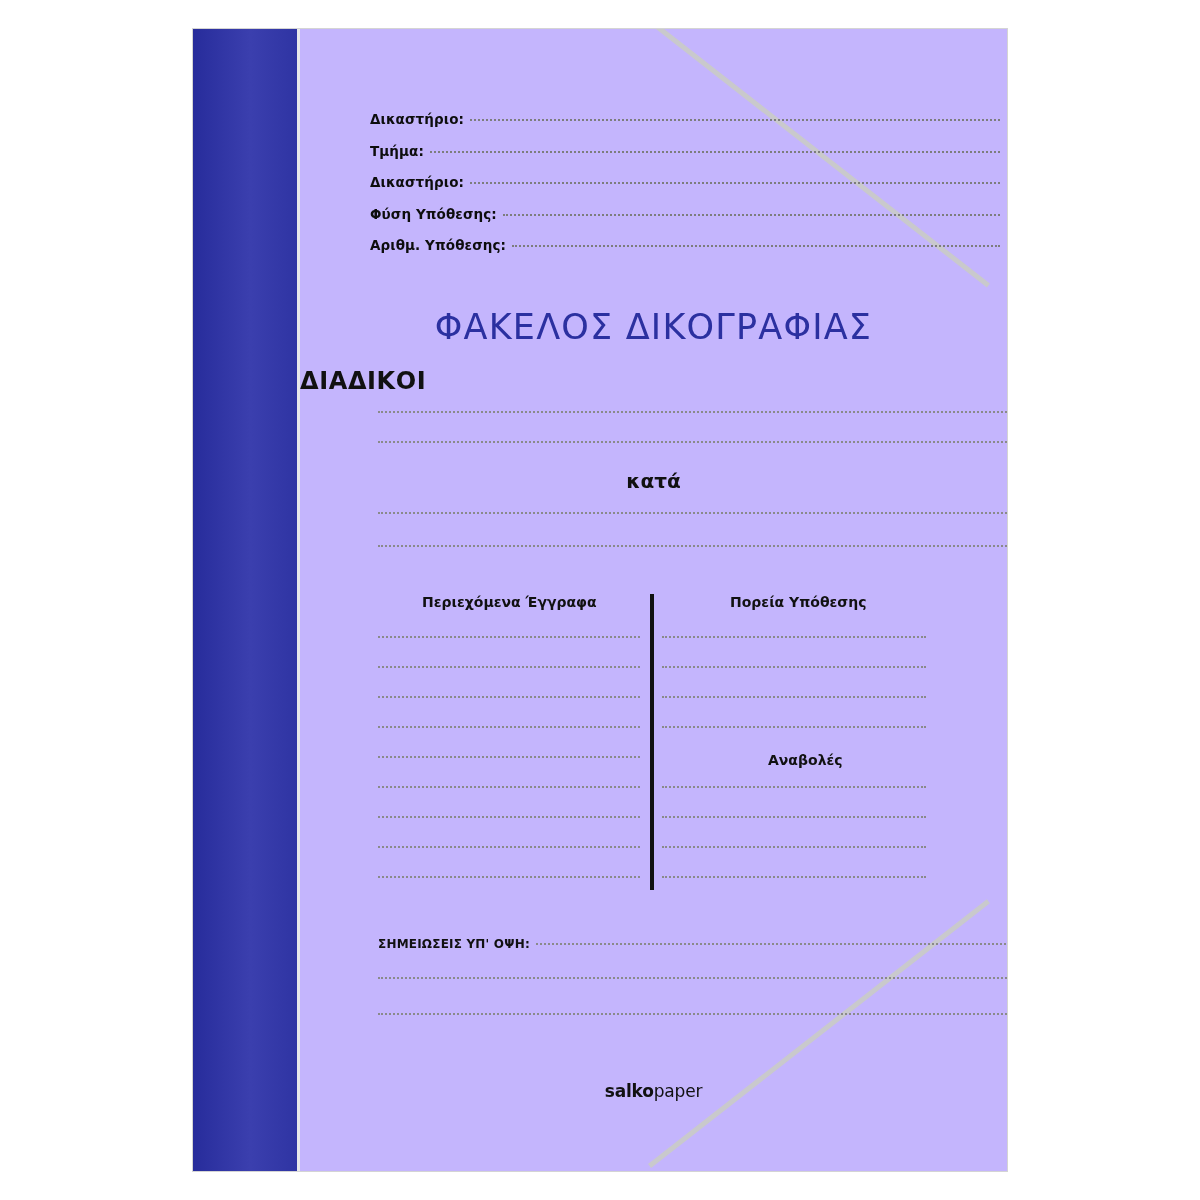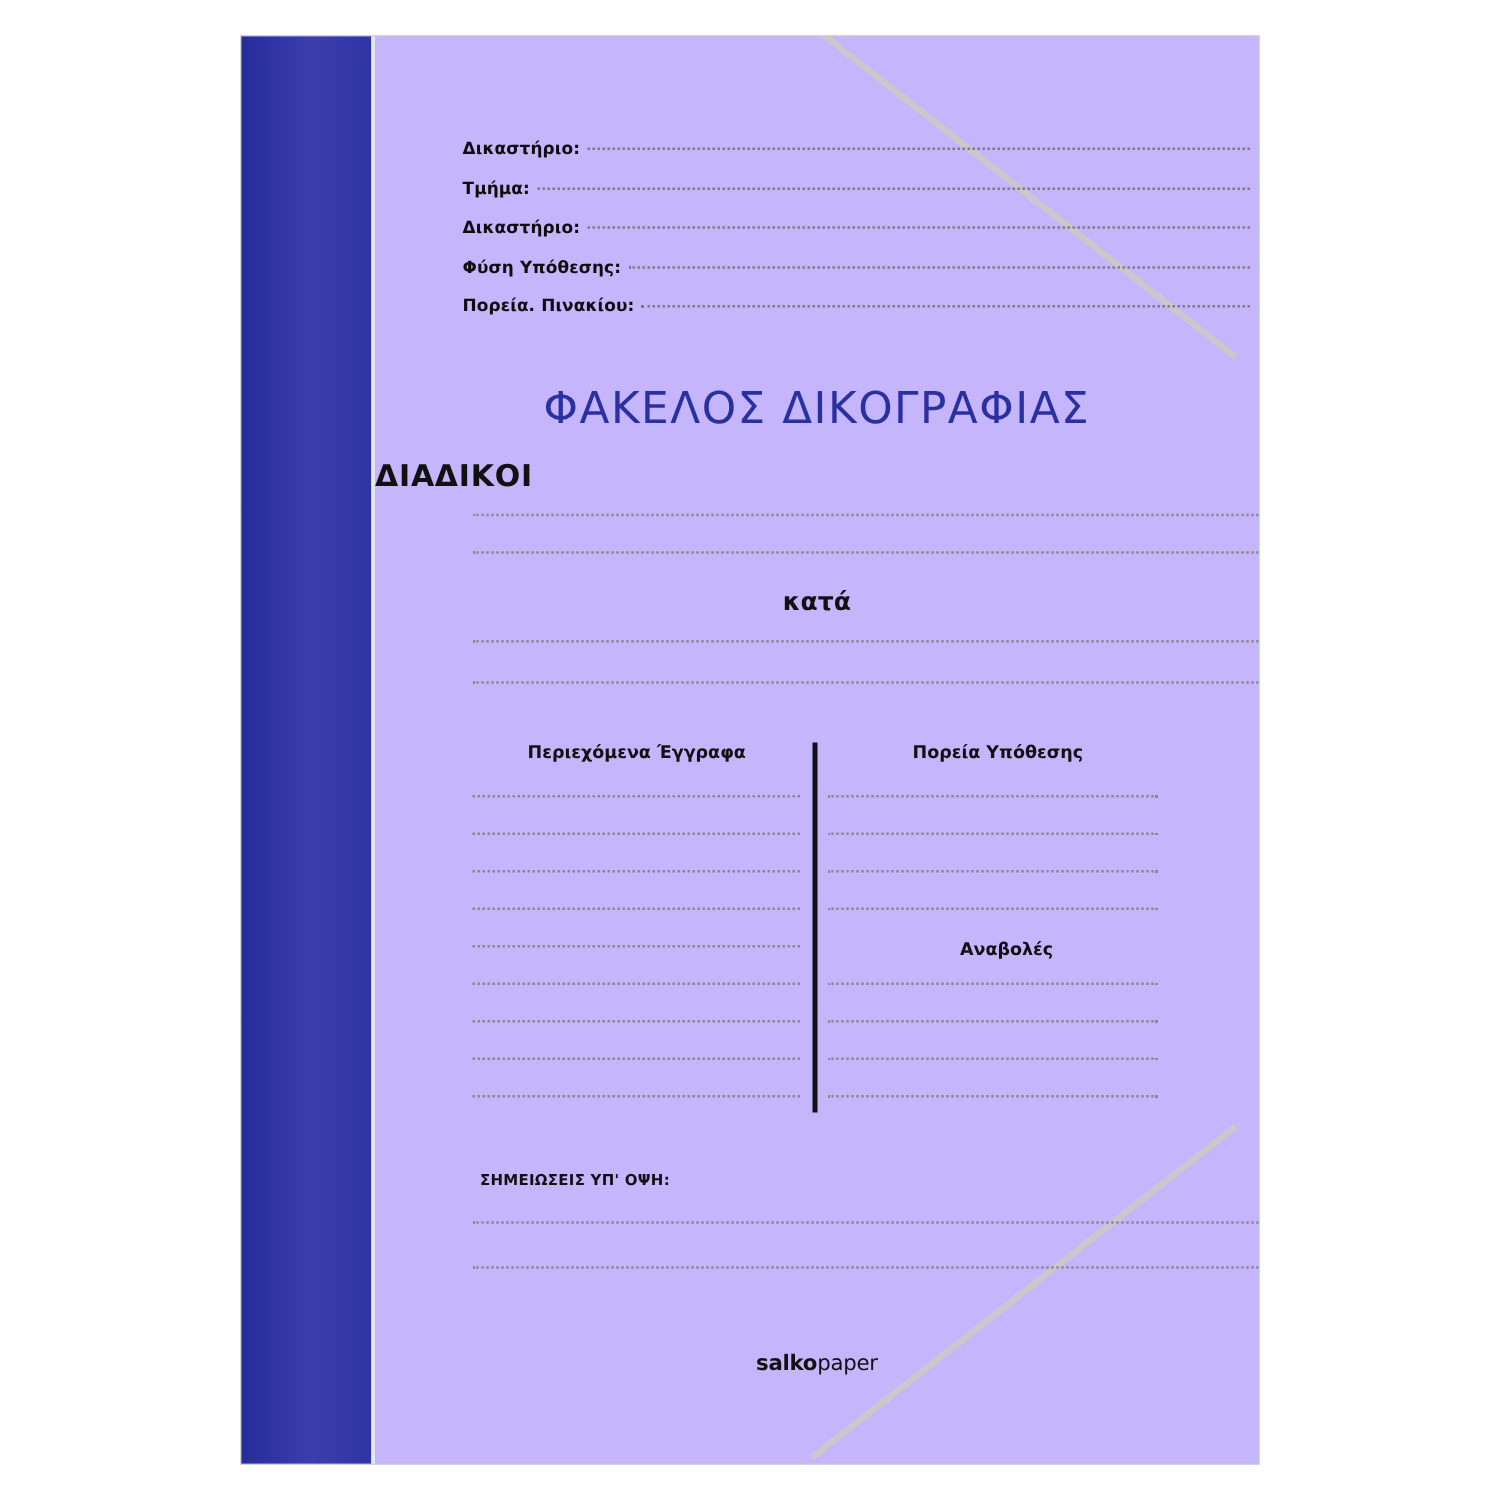--- a/index.html
+++ b/index.html
@@ -194,21 +194,20 @@
     left: 78px;
     width: 632px;
   }
   .notes-row {
     display: flex;
     align-items: baseline;
     font-size: 12px;
     font-weight: bold;
     color: #111111;
     letter-spacing: .2px;
-    flex-direction: column;
   }
   .notes-dots {
     flex: 1 1 auto;
     margin-left: 6px;
     border-bottom: 2px dotted #8a8a8a;
     height: 1px;
     position: relative;
     top: -3px;
   }
   #notes-line2 {
@@ -295,21 +294,21 @@
       </div>
       <div class="field-row">
         <span class="field-label">Δικαστήριο:</span>
         <span class="field-dots"></span>
       </div>
       <div class="field-row">
         <span class="field-label">Φύση Υπόθεσης:</span>
         <span class="field-dots"></span>
       </div>
       <div class="field-row">
-        <span class="field-label">Πορεία. Πινακίου:</span>
+        <span class="field-label">Αριθμ. Υπόθεσης:</span>
         <span class="field-dots"></span>
       </div>
     </div>
 
     <div id="title-main">ΦΑΚΕΛΟΣ ΔΙΚΟΓΡΑΦΙΑΣ</div>
     <div id="title-sub">ΔΙΑΔΙΚΟΙ</div>
 
     <div class="party-line" id="pl1"></div>
     <div class="party-line" id="pl2"></div>
 

